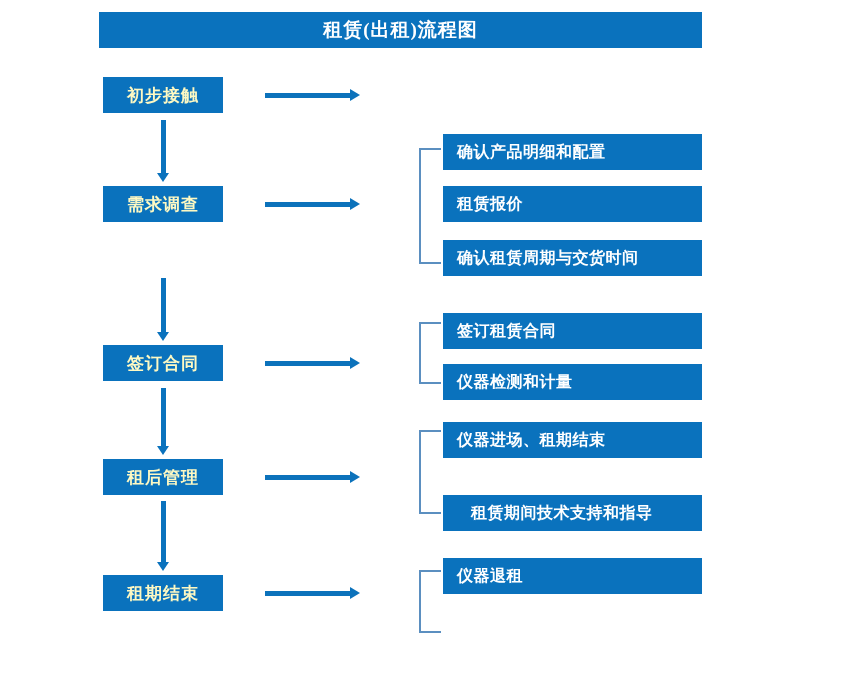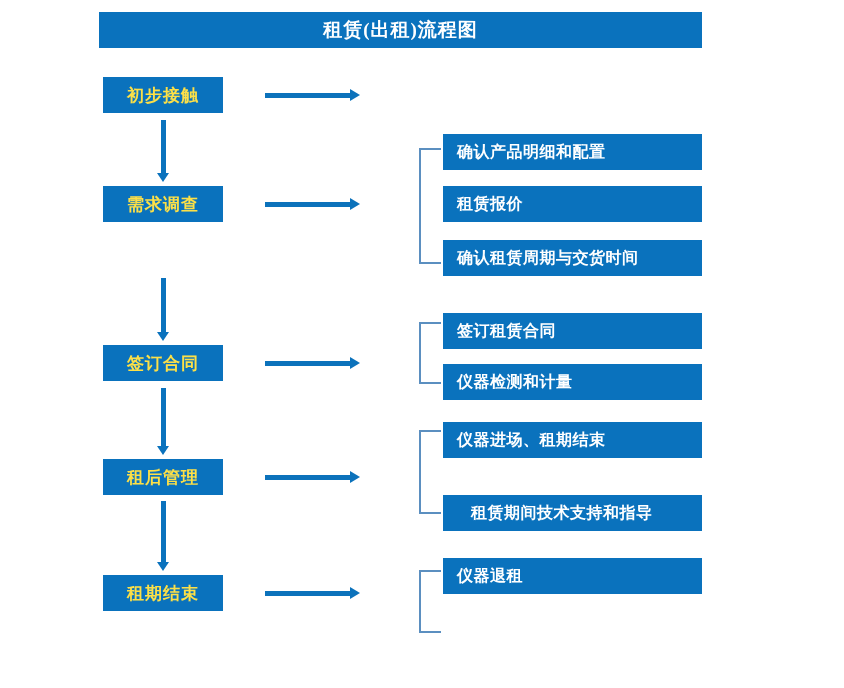--- a/index.html
+++ b/index.html
@@ -37,21 +37,21 @@
     box-sizing: border-box;
   }
 
   
   .stage-box {
     position: absolute;
     left: 103px;
     width: 120px;
     height: 36px;
     background: #0a72bd;
-    color: #fde047;
+    color: #fef9c3;
     font-size: 17px;
     font-weight: bold;
     letter-spacing: 1px;
     display: flex;
     align-items: center;
     justify-content: center;
     box-sizing: border-box;
   }
 
   

